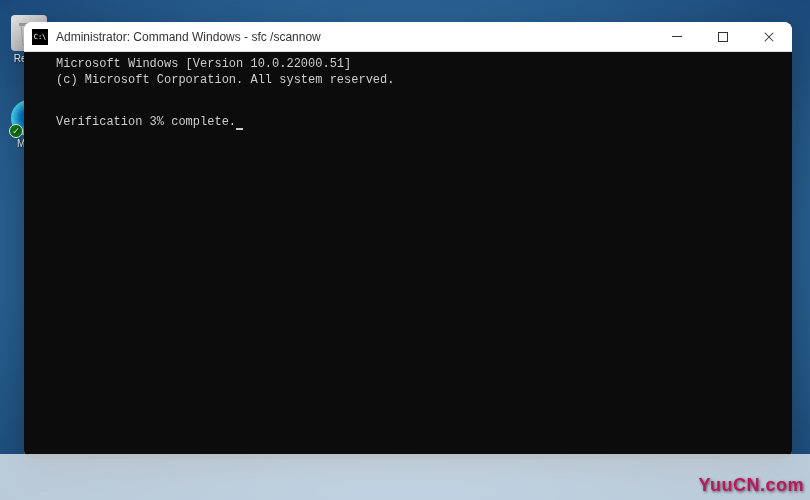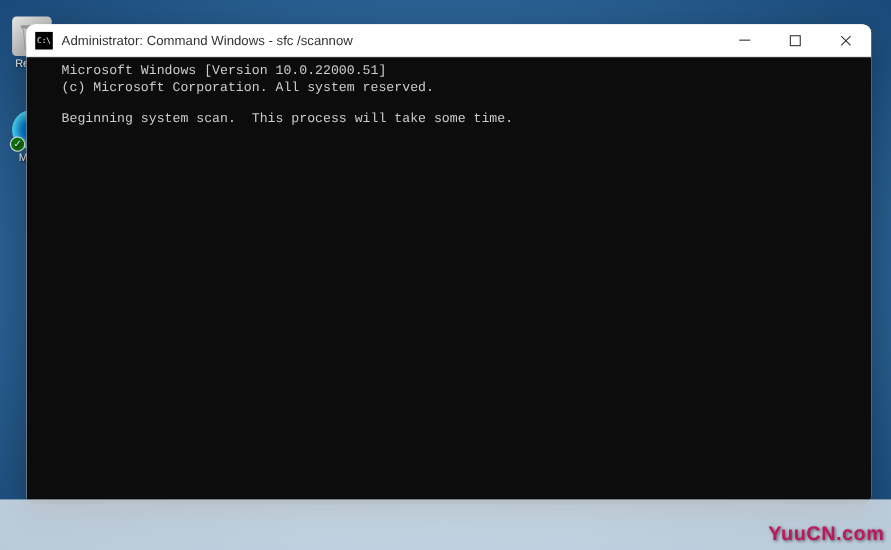--- a/index.html
+++ b/index.html
@@ -256,22 +256,22 @@
         <div class="close-glyph"></div>
       </div>
     </div>
   </div>
 
   <div class="terminal-body">
     <div class="term-line">Microsoft Windows [Version 10.0.22000.51]</div>
     <div class="term-line">(c) Microsoft Corporation. All system reserved.</div>
     <div style="height:6px"></div>
     <div style="height:6px"></div>
-    <div class="term-line">Beginning system scan.  This process will take some time.</div>
     <div style="height:14px"></div>
+    <div class="term-line"><span>Verification 3% complete.</span><span class="cursor"></span></div>
   </div>
 </div>
 
 <div class="taskbar"></div>
 
 <div class="scrollbar-track"></div>
 
 <div class="watermark">YuuCN.com</div>
 
 </body></html>

